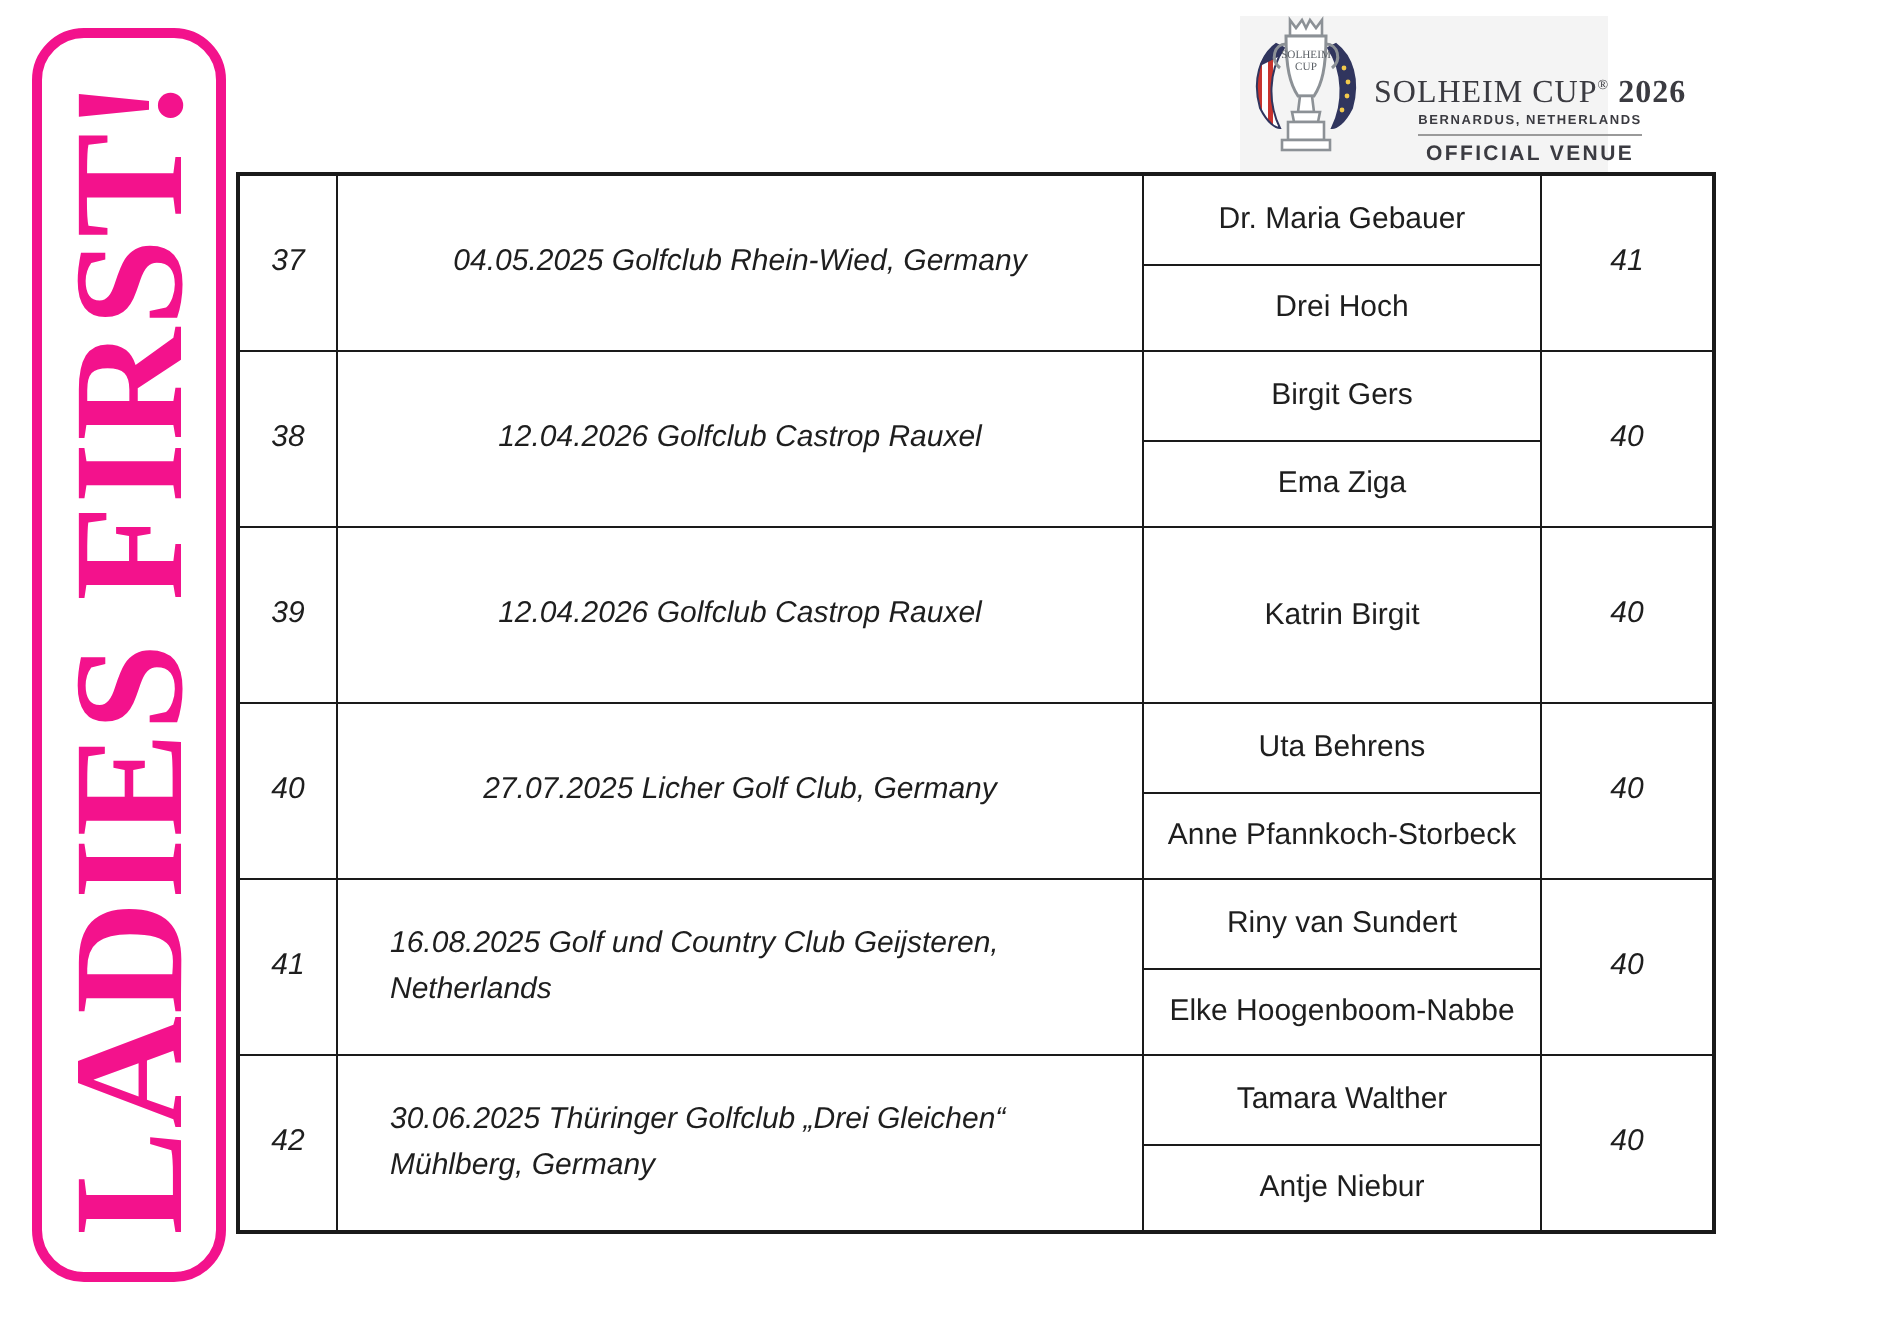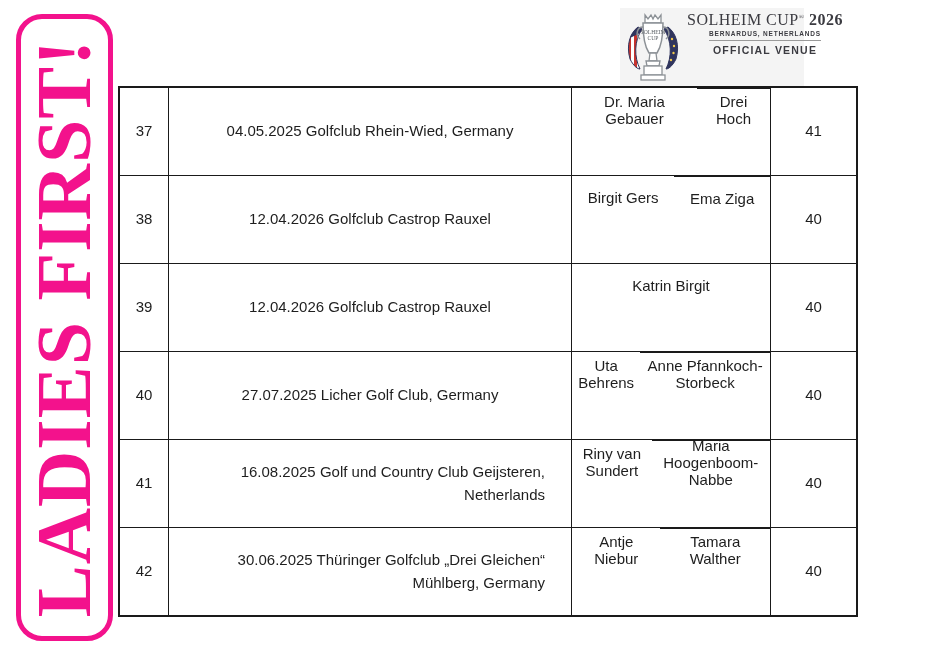--- a/index.html
+++ b/index.html
@@ -22,21 +22,21 @@
     font-size:78px;
     letter-spacing:1px;
     color:#F3128C;
     line-height:1;
   }
 
   
   .logo {
     position:absolute; left:620px; top:8px; width:184px; height:78px;
     background:#f4f4f4;
-    display:flex; align-items:flex-start; gap:5px; padding:3px 4px;
+    display:flex; align-items:flex-end; gap:5px; padding:3px 4px;
   }
   .logo-trophy { flex:0 0 auto; }
   .logo-textcol { display:flex; flex-direction:column; align-items:center; }
   .logo-title {
     font-family:"Liberation Serif", serif;
     font-size:16px; color:#3b3b41; letter-spacing:0.5px; white-space:nowrap;
   }
   .logo-title .reg { font-size:7px; vertical-align:super; }
   .logo-title .year { font-weight:700; }
   .logo-sub {
@@ -54,25 +54,25 @@
     position:absolute; left:118px; top:86px; width:740px;
     border:2px solid #1a1a1a;
     background:#ffffff;
     color:#1e1e1e;
     font-size:15px;
   }
   .trow { display:grid; grid-template-columns:49px 403px 199px 1fr; }
   .trow + .trow { border-top:1px solid #1a1a1a; }
   .cell {
     display:flex; align-items:center; justify-content:center;
-    text-align:right; min-height:87px; line-height:1.5;
+    text-align:left; min-height:87px; line-height:1.5;font-style:italic;
   }
   .cell-rank  { border-right:1px solid #1a1a1a; }
   .cell-event { border-right:1px solid #1a1a1a; padding:4px 26px; }
-  .col-players { border-right:1px solid #1a1a1a; display:flex; flex-direction:row; }
+  .col-players { border-right:1px solid #1a1a1a; display:flex; flex-direction:column; }
   .pcell {
     height:43.5px; flex:1 1 auto;
     display:flex; align-items:center; justify-content:center;
     text-align:center; padding:2px 6px;
   }
   .pcell + .pcell { border-top:1px solid #1a1a1a; }
 </style>
 </head>
 <body>
 
@@ -172,29 +172,29 @@
         <div class="pcell">Anne Pfannkoch-Storbeck</div>
       </div>
       <div class="cell cell-score">40</div>
     </div>
 
     <div class="trow">
       <div class="cell cell-rank">41</div>
       <div class="cell cell-event">16.08.2025 Golf und Country Club Geijsteren, Netherlands</div>
       <div class="col-players">
         <div class="pcell">Riny van Sundert</div>
-        <div class="pcell">Maria Hoogenboom-Nabbe</div>
+        <div class="pcell">Elke Hoogenboom-Nabbe</div>
       </div>
       <div class="cell cell-score">40</div>
     </div>
 
     <div class="trow">
       <div class="cell cell-rank">42</div>
       <div class="cell cell-event">30.06.2025 Thüringer Golfclub „Drei Gleichen“ Mühlberg, Germany</div>
       <div class="col-players">
+        <div class="pcell">Tamara Walther</div>
         <div class="pcell">Antje Niebur</div>
-        <div class="pcell">Tamara Walther</div>
       </div>
       <div class="cell cell-score">40</div>
     </div>
 
   </div>
 </div>
 
 </body></html>

